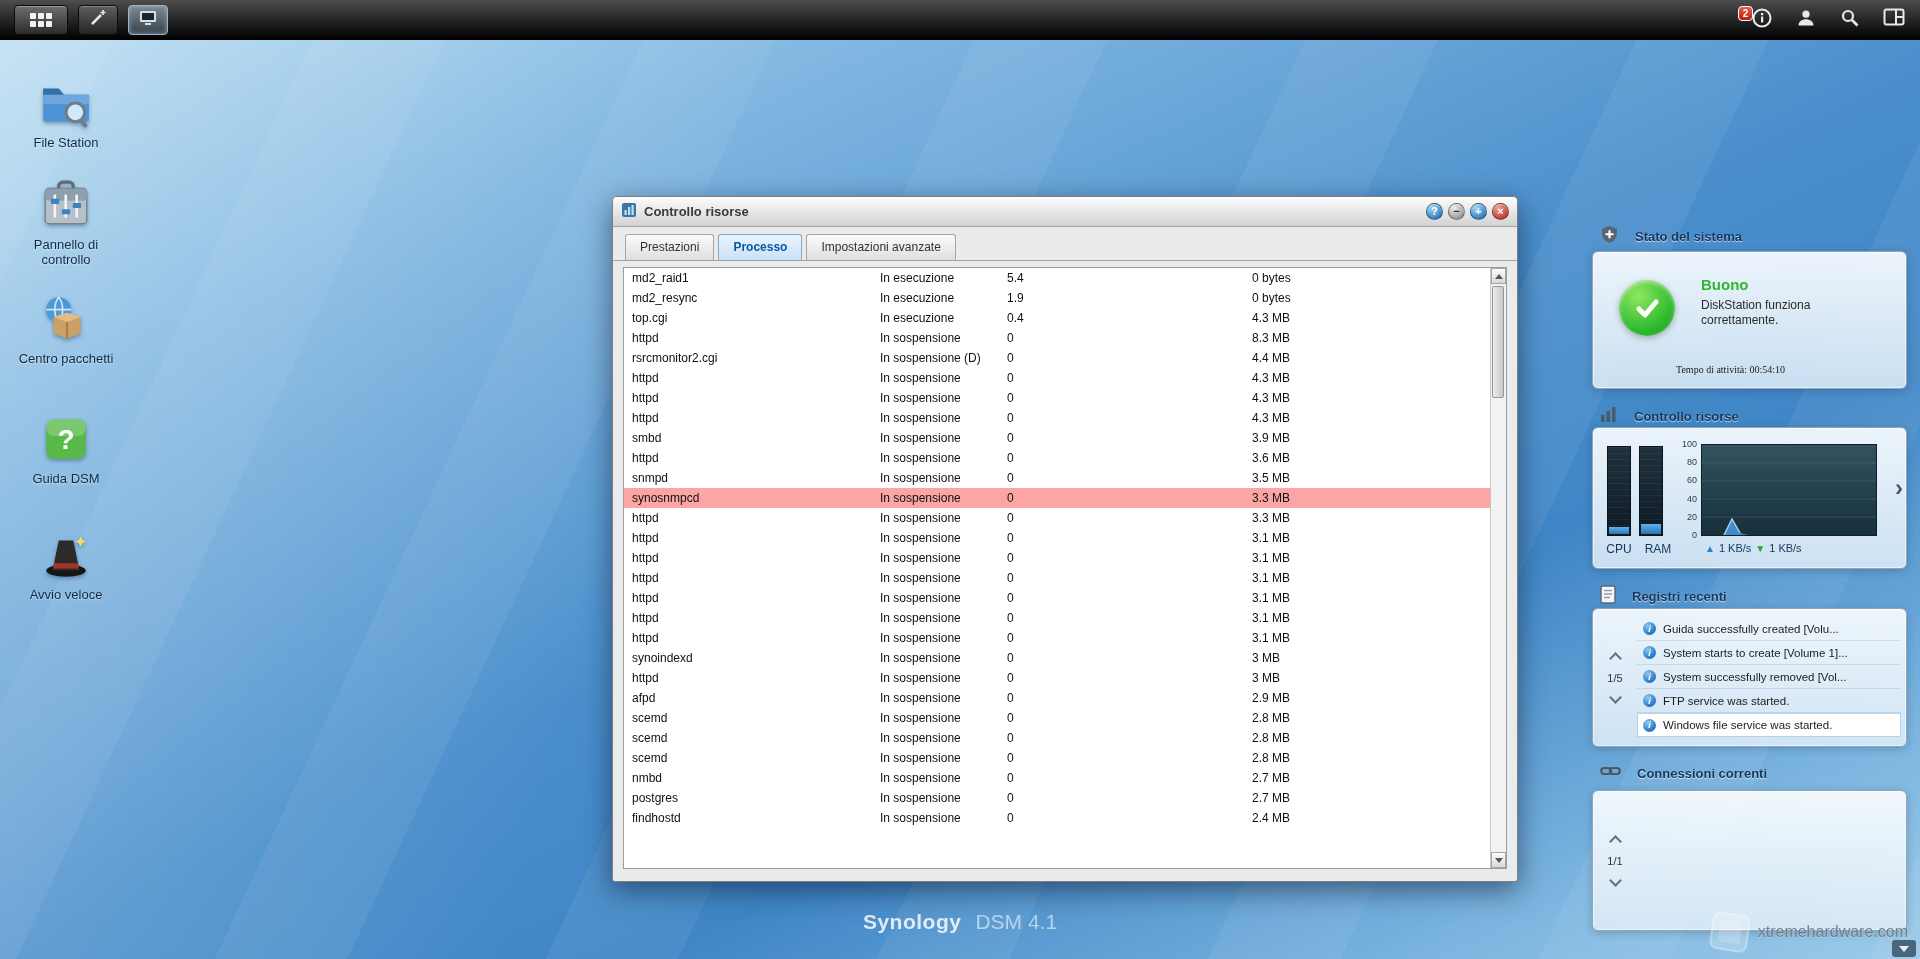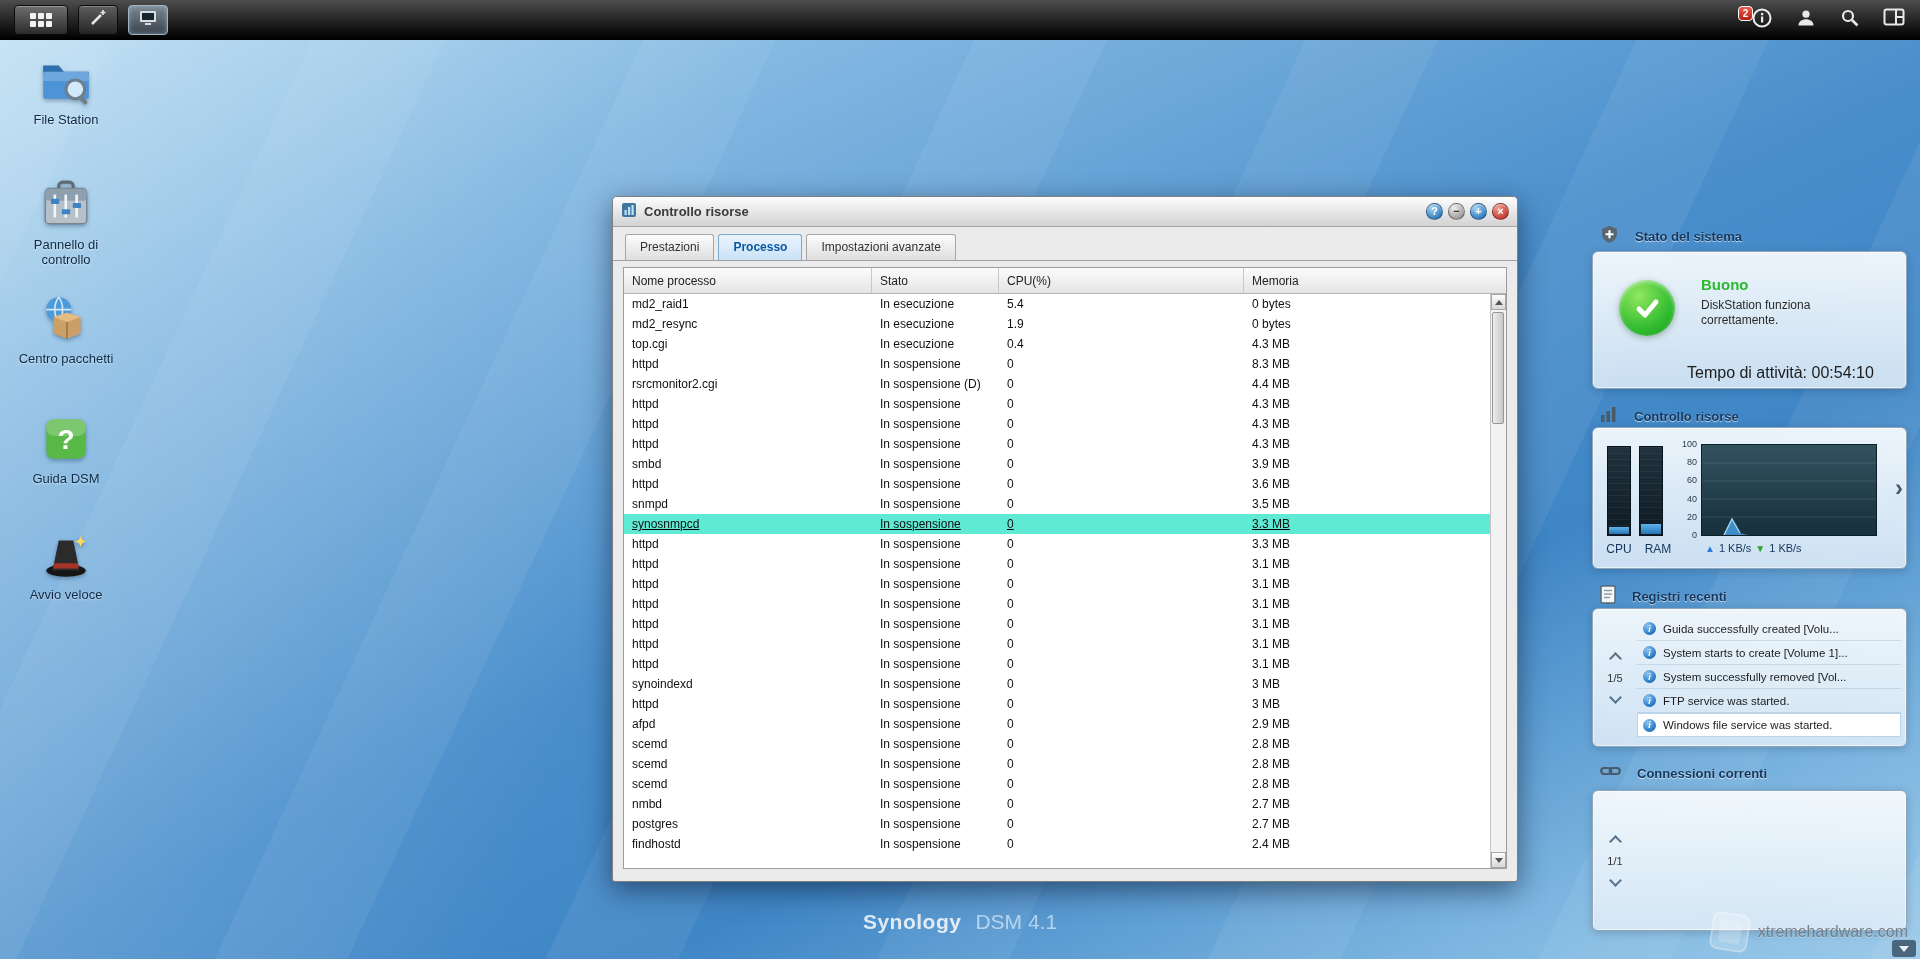--- a/index.html
+++ b/index.html
@@ -97,21 +97,21 @@
   .table { flex: 1; margin: 6px 10px 12px; background: #fff; border: 1px solid #9c9c9c; display: flex; flex-direction: column; overflow: hidden; }
   .thead {
     flex: none; display: grid; grid-template-columns: 248px 127px 245px 1fr; height: 26px;
     background: linear-gradient(#fcfcfc, #e4e4e4); border-bottom: 1px solid #b5b5b5;
   }
   .th { font-size: 12px; color: #222; padding: 6px 0 0 8px; border-right: 1px solid #c9c9c9; cursor: pointer; overflow: hidden; white-space: nowrap; }
   .th:last-child { border-right: none; }
   .tbody { flex: 1; position: relative; overflow: hidden; }
   .rows { margin-right: 16px; }
   .row { display: grid; grid-template-columns: 248px 127px 245px 1fr; height: 20px; cursor: default; }
-  .row.selected { background: #5eead4; text-decoration: underline; }
+  .row.selected { background: #fca5a5; }
   .cell { font-size: 12px; color: #101010; line-height: 20px; padding-left: 8px; white-space: nowrap; overflow: hidden; }
 
   .vscroll { position: absolute; top: 0; right: 0; bottom: 0; width: 16px; background: #f2f2f2; border-left: 1px solid #c5c5c5; }
   .sbtn { position: absolute; left: 0; width: 15px; height: 16px; background: linear-gradient(#fdfdfd, #d8d8d8); border: 1px solid #a7a7a7; display: flex; align-items: center; justify-content: center; cursor: pointer; }
   .sbtn.up { top: 0; } .sbtn.down { bottom: 0; }
   .tri-up { width: 0; height: 0; border-left: 4px solid transparent; border-right: 4px solid transparent; border-bottom: 5px solid #555; }
   .tri-down { width: 0; height: 0; border-left: 4px solid transparent; border-right: 4px solid transparent; border-top: 5px solid #555; }
   .sthumb { position: absolute; left: 1px; right: 2px; top: 18px; height: 112px; background: linear-gradient(90deg, #ececec, #c8c8c8); border: 1px solid #979797; border-radius: 2px; cursor: grab; }
 
   
@@ -127,21 +127,21 @@
 
   
   .check-circle {
     position: absolute; left: 26px; top: 28px; width: 56px; height: 56px; border-radius: 50%;
     background: radial-gradient(circle at 35% 28%, #90e860, #2db92d 65%, #1f9a1f);
     box-shadow: inset 0 2px 4px rgba(255,255,255,0.55), 0 2px 6px rgba(0,40,0,0.3);
     display: flex; align-items: center; justify-content: center;
   }
   .status-good { position: absolute; left: 108px; top: 24px; font-size: 15px; font-weight: bold; color: #2db82d; }
   .status-desc { position: absolute; left: 108px; top: 46px; width: 180px; font-size: 12px; color: #2a2a2a; line-height: 15px; }
-  .status-uptime { position: absolute; left: 94px; top: 112px; font-size: 16px; color: #1c1c1c; }
+  .status-uptime { position: absolute; left: 83px; top: 112px; font-size: 10px; color: #1c1c1c; font-family: Liberation Serif, serif; }
 
   
   .gauge { position: absolute; top: 18px; width: 24px; height: 90px; border: 1px solid #0a141c;
     background: repeating-linear-gradient(rgba(255,255,255,0.05) 0 1px, rgba(255,255,255,0) 1px 6px), linear-gradient(#20323e, #0e1a24); }
   .gauge .gfill { position: absolute; left: 1px; right: 1px; bottom: 1px; height: 7px; background: linear-gradient(#5db4ec, #2674b4); }
   .gauge-label { position: absolute; top: 114px; width: 36px; text-align: center; font-size: 12px; color: #15365c; }
   .yscale { position: absolute; left: 78px; top: 12px; width: 26px; height: 100px; display: flex; flex-direction: column; justify-content: space-between; }
   .yscale span { font-size: 9px; color: #2a3a46; text-align: right; line-height: 9px; }
   .rchart { position: absolute; left: 108px; top: 16px; width: 176px; height: 92px; border: 1px solid #0d2028;
     background: linear-gradient(#33525f, #16303c); }
@@ -249,21 +249,21 @@
         <svg width="22" height="19" viewBox="0 0 22 19">
             <rect x="1.5" y="1.5" width="19" height="15" rx="2" fill="none" stroke="#e5e9ec" stroke-width="2"></rect>
             <line x1="13" y1="1.5" x2="13" y2="16.5" stroke="#e5e9ec" stroke-width="2"></line>
             <line x1="13" y1="9" x2="20.5" y2="9" stroke="#e5e9ec" stroke-width="2"></line>
           </svg>
       </span>
     </div>
   </div>
 </div>
 
-<div class="dicon" style="top:53px;">
+<div class="dicon" style="top:76px;">
   <span>
     <svg width="54" height="54" viewBox="0 0 52 52">
         <path d="M4 12h15l5 6h24v4H4z" fill="#2f6fae"></path>
         <rect x="4" y="18" width="44" height="26" rx="2" fill="#4d94d6"></rect>
         <rect x="4" y="18" width="44" height="9" fill="rgba(255,255,255,0.18)"></rect>
         <circle cx="35" cy="35" r="9" fill="rgba(225,242,255,0.9)" stroke="#6e7e8a" stroke-width="3"></circle>
         <rect x="41" y="41" width="9" height="4" rx="2" transform="rotate(45 41 41)" fill="#6e7e8a"></rect>
       </svg>
   </span>
   <div class="dlabel">File Station</div>
@@ -337,26 +337,20 @@
     </div>
   </div>
 
   <div class="tabs">
     <div class="tab">Prestazioni</div>
     <div class="tab active">Processo</div>
     <div class="tab">Impostazioni avanzate</div>
   </div>
 
   <div class="table">
-    <div class="thead">
-      <div class="th">Nome processo</div>
-      <div class="th">Stato</div>
-      <div class="th">CPU(%)</div>
-      <div class="th">Memoria</div>
-    </div>
     <div class="tbody">
       <div class="rows">
           <div class="row">
     <div class="cell">md2_raid1</div>
     <div class="cell">In esecuzione</div>
     <div class="cell">5.4</div>
     <div class="cell">0 bytes</div>
   </div>
           <div class="row">
     <div class="cell">md2_resync</div>

